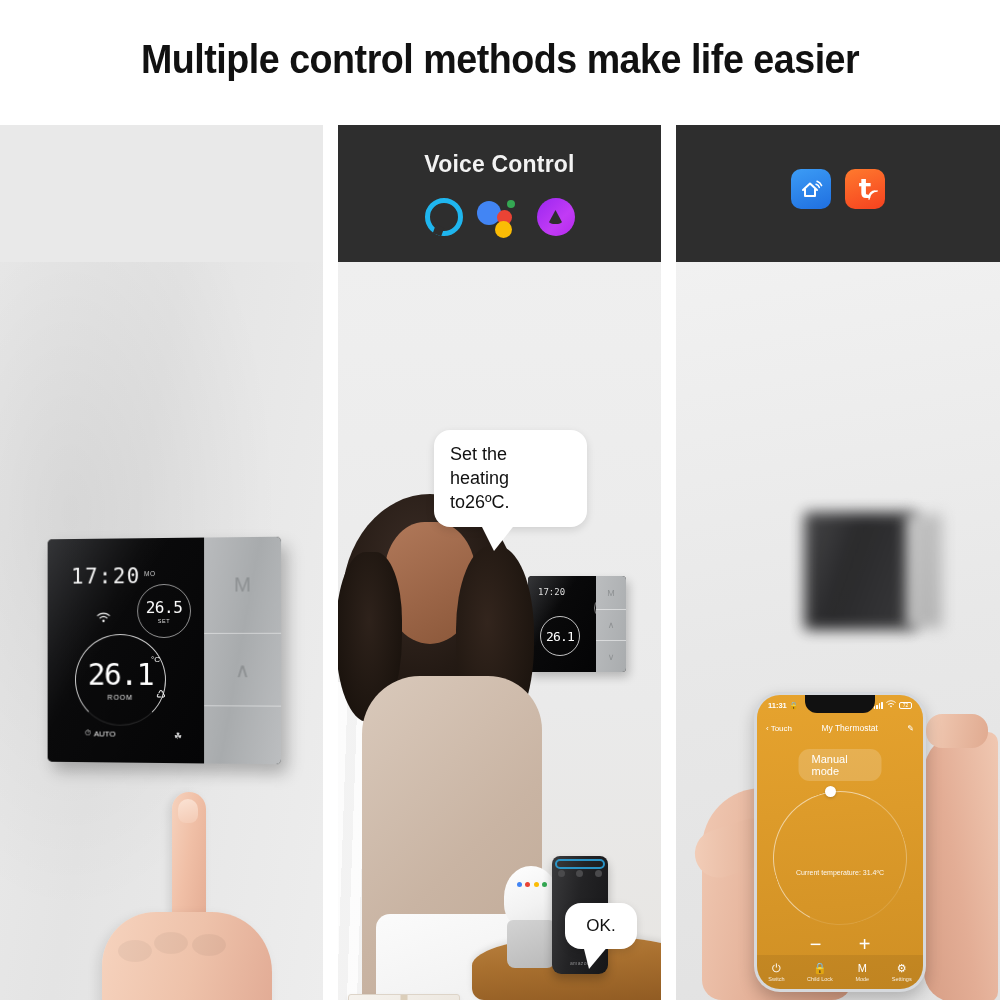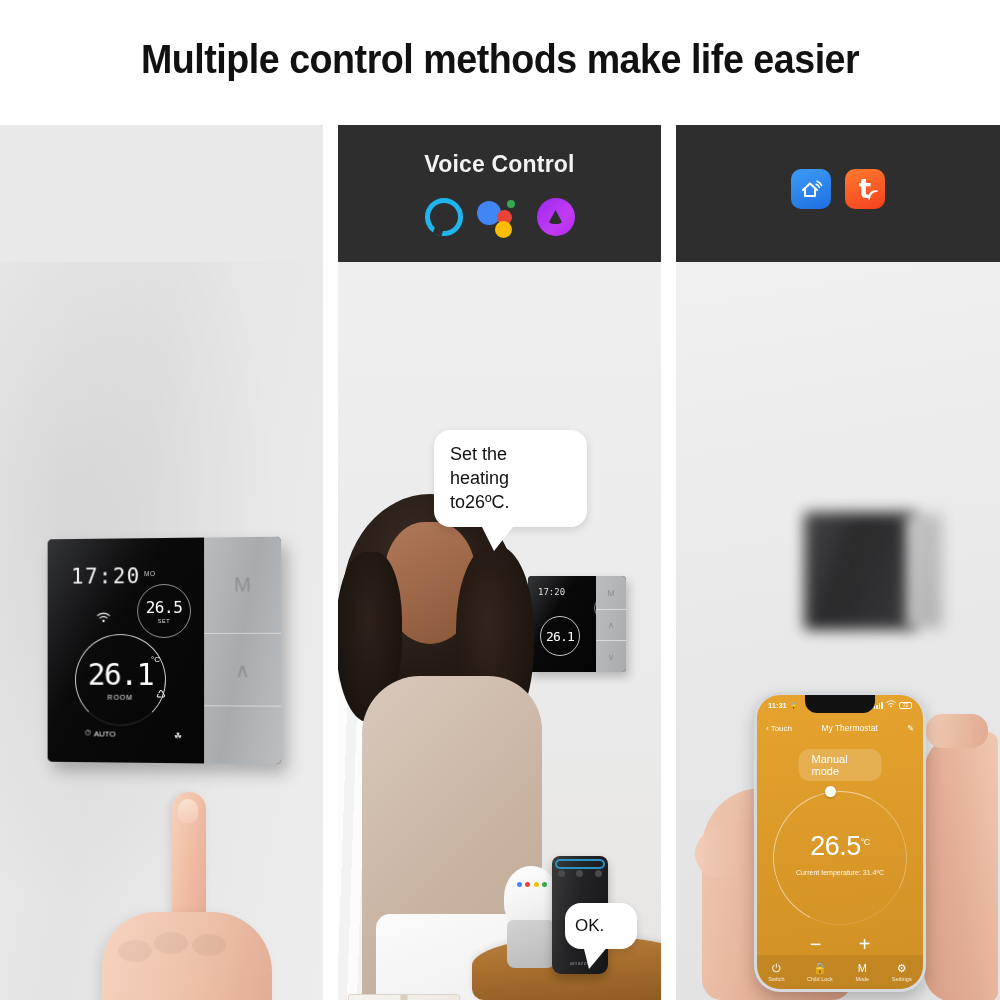--- a/index.html
+++ b/index.html
@@ -188,21 +188,21 @@
     box-shadow:0 3px 9px rgba(0,0,0,0.12); padding:13px 16px;
   }
   .bubble .txt{ font-size:18px; line-height:1.32; }
   .bubble:after{ content:""; position:absolute; }
   .bubble.b1{ left:96px; top:168px; width:153px; }
   .bubble.b1:after{
     left:46px; bottom:-24px; width:0; height:0;
     border-left:14px solid transparent; border-right:22px solid transparent;
     border-top:28px solid #fff;
   }
-  .bubble.b2{ left:227px; top:641px; width:72px; text-align:left; padding:12px 10px; }
+  .bubble.b2{ left:227px; top:641px; width:72px; text-align:center; padding:12px 10px; }
   .bubble.b2 .txt{ font-size:17px; }
   .bubble.b2:after{
     left:18px; bottom:-20px; width:0; height:0;
     border-left:6px solid transparent; border-right:20px solid transparent;
     border-top:24px solid #fff;
   }
 
   .woman{ position:absolute; left:-2px; top:232px; width:214px; height:506px; }
   .w-hair{
     position:absolute; left:6px; top:0; width:176px; height:214px; border-radius:50% 50% 46% 46%;
@@ -637,23 +637,20 @@
                 </span>
                 <span class="ttl">My Thermostat</span>
                 <span>✎</span>
               </div>
 
               <div class="modepill">Manual mode</div>
 
               <div class="dialwrap">
                 <div class="dialarc"></div>
                 <div class="knob"></div>
-                <div class="bigtemp">
-                  <span>26.5</span><sup>°C</sup>
-                </div>
                 <div class="curtemp">Current temperature: 31.4ºC</div>
               </div>
 
               <div class="pmrow">
                 <span>−</span>
                 <span>+</span>
               </div>
 
               <div class="navbar">
                 <div class="navitem">

